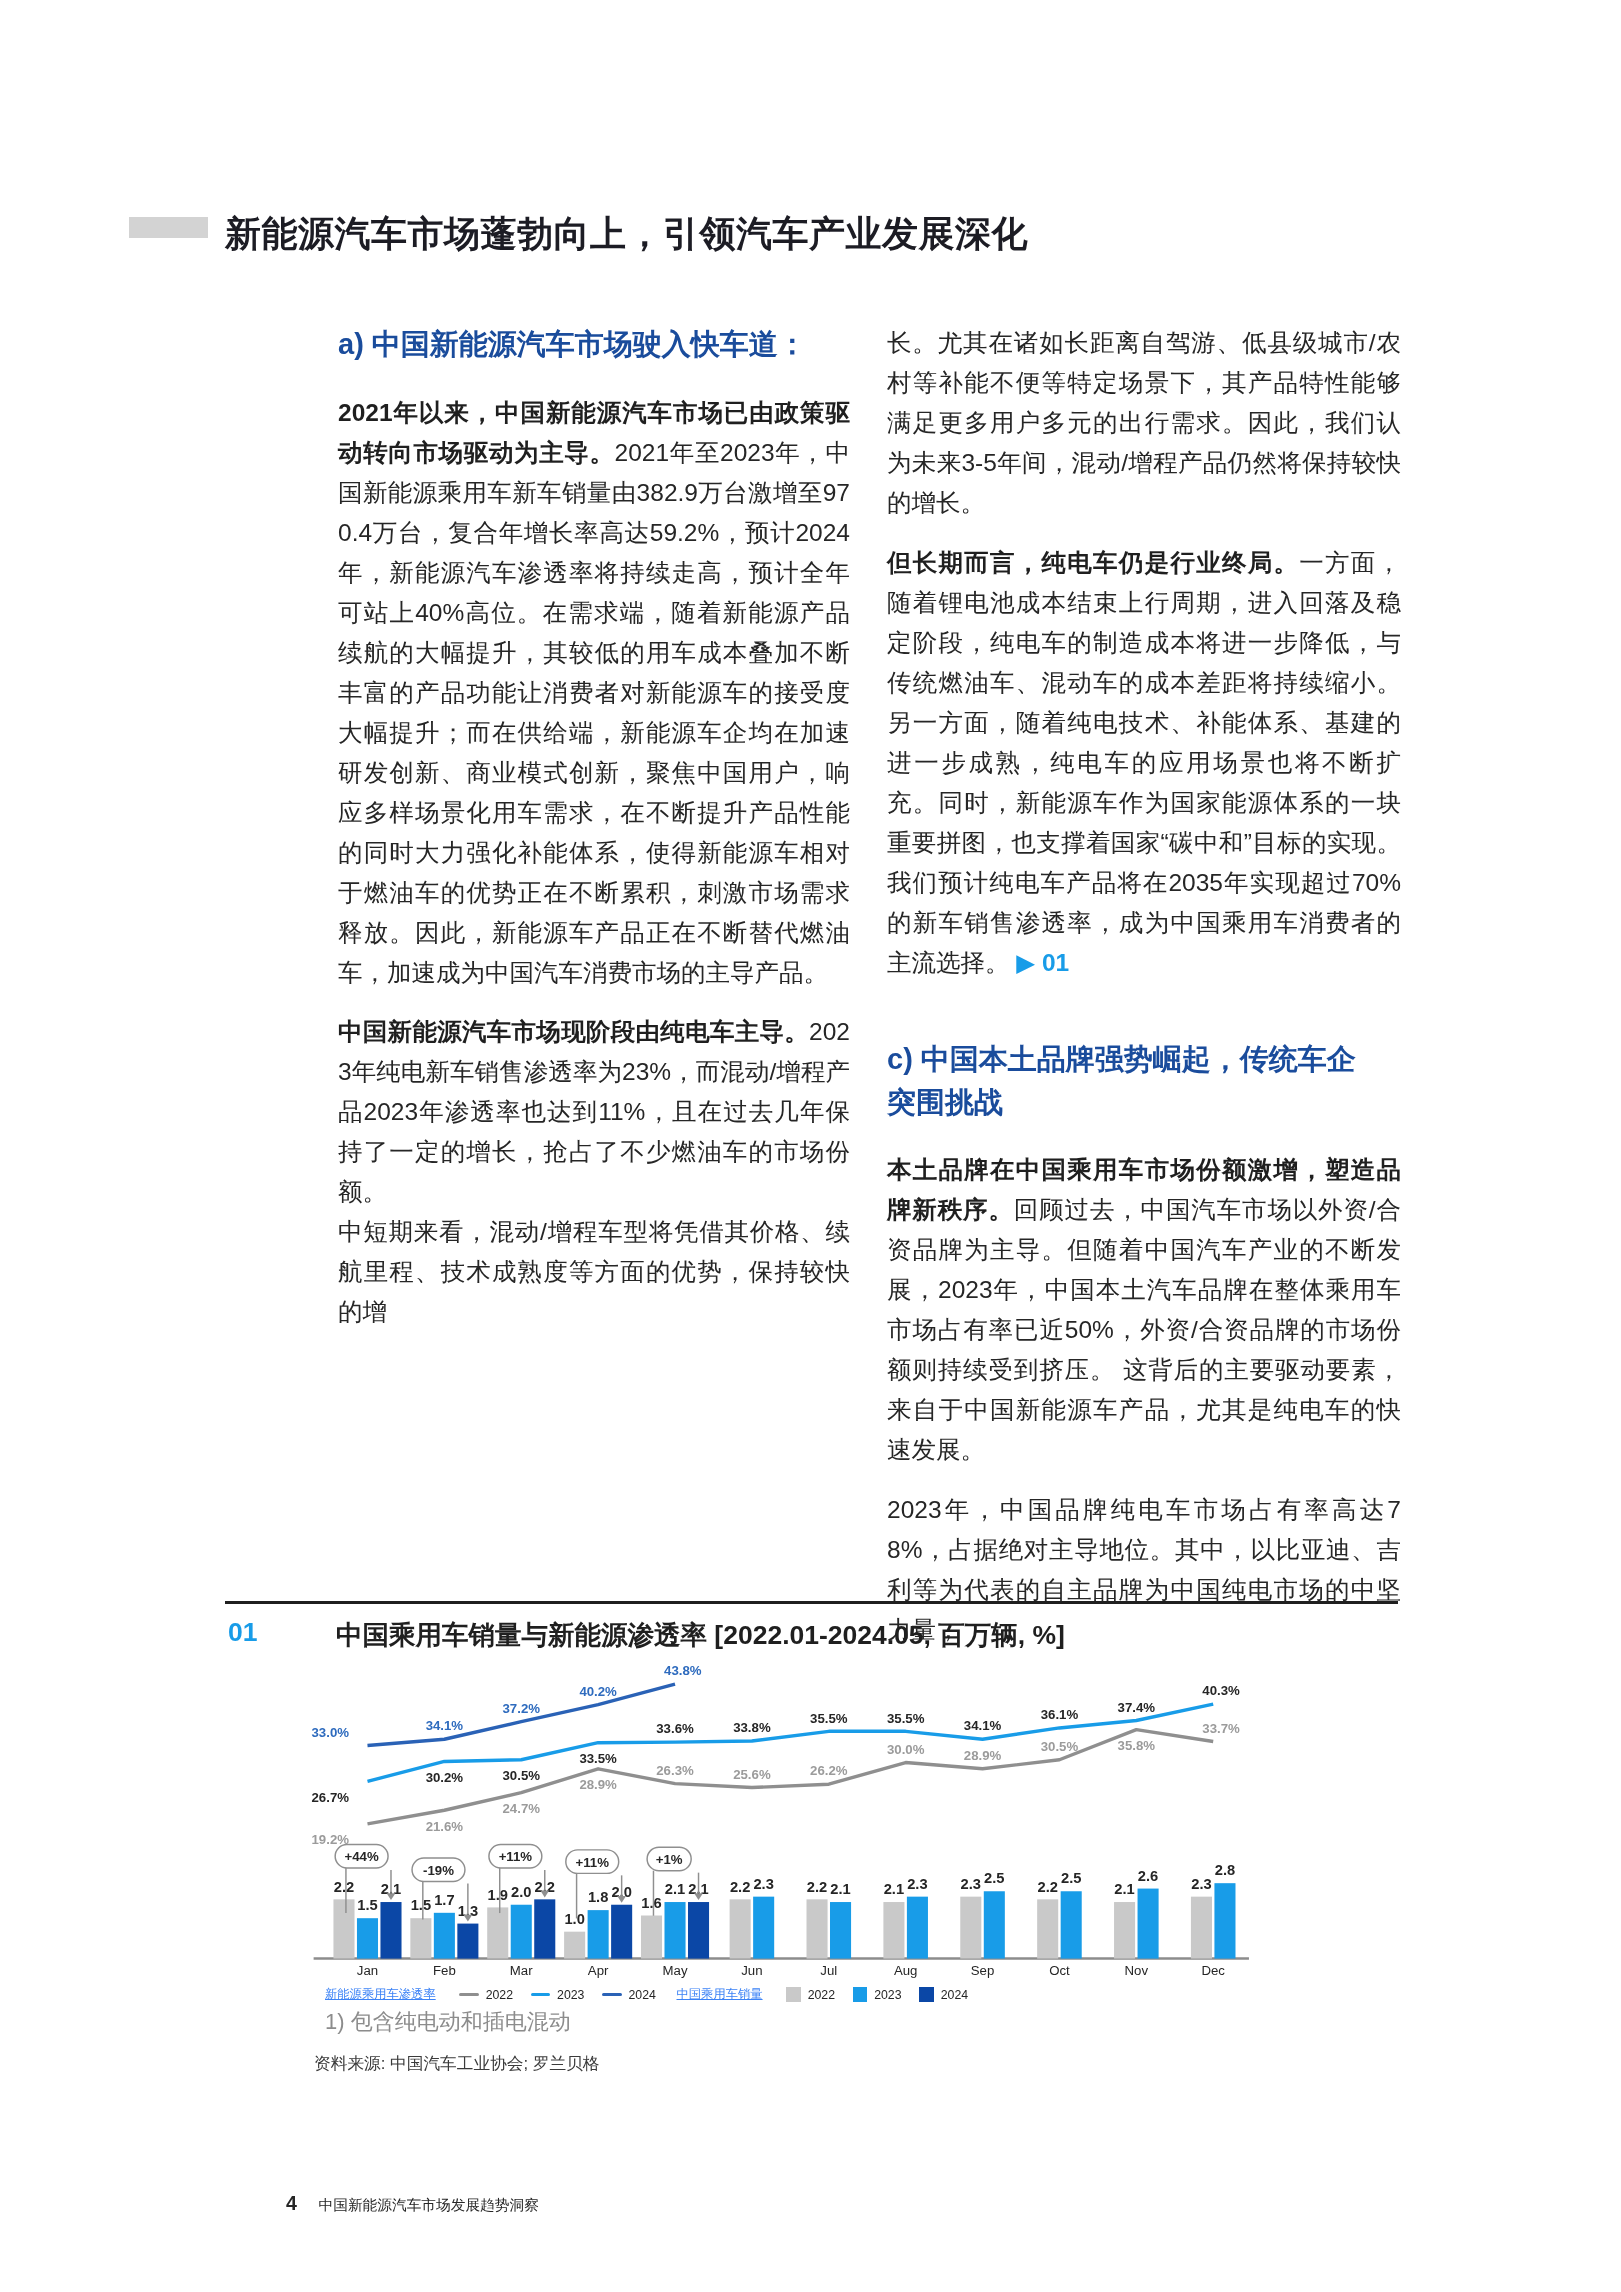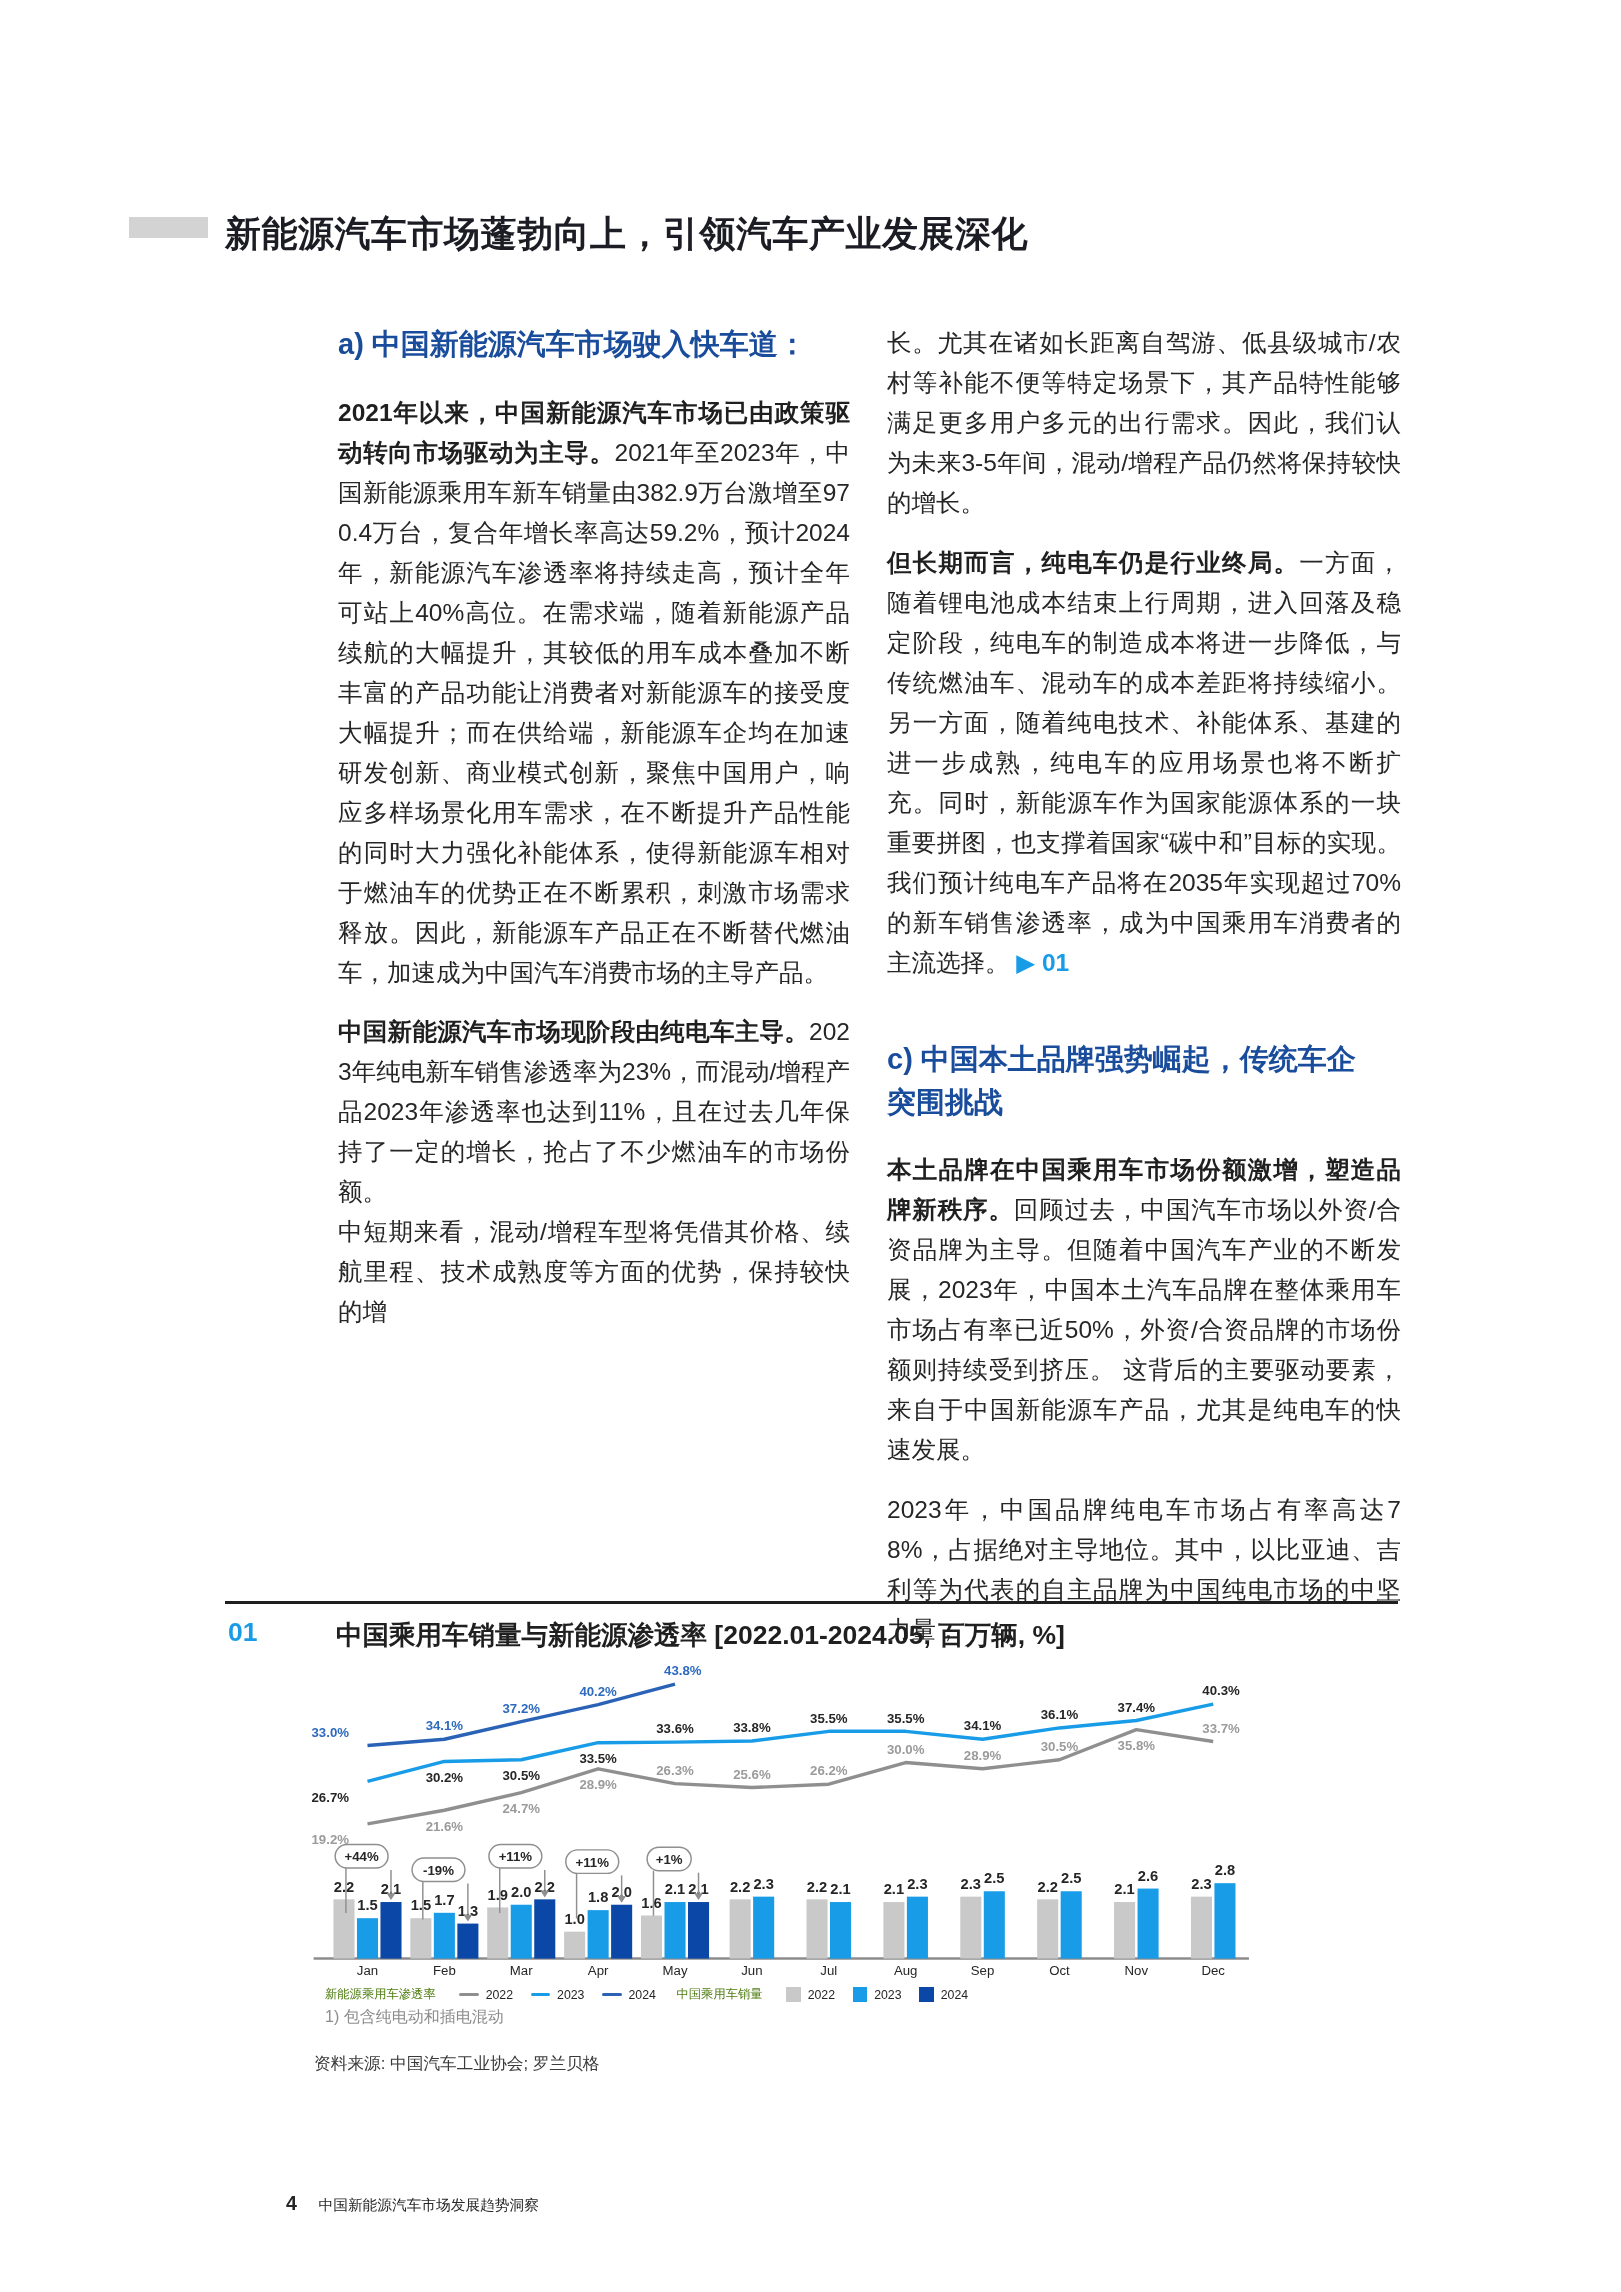--- a/index.html
+++ b/index.html
@@ -24,26 +24,26 @@
   .fig-rule{position:absolute;left:225px;top:1601px;width:1173px;height:2.9px;background:#1f1f1f;}
   .fig-num{position:absolute;left:228px;top:1617px;font-size:26.5px;font-weight:700;color:#189ce8;}
   .fig-title{position:absolute;left:336px;top:1617px;font-size:26.5px;font-weight:700;color:#1f1f1f;}
   #chart-svg{position:absolute;left:225px;top:1654px;width:1235px;height:333px;overflow:visible;}
   #chart-svg text{font-family:"Liberation Sans","DejaVu Sans",sans-serif;}
   .month{font-size:13.5px;fill:#262626;}
   .barval{font-size:15px;font-weight:700;fill:#262626;}
   .lineval{font-size:13.5px;font-weight:700;}
   .pilltxt{font-size:13.5px;font-weight:700;fill:#262626;}
   #legend{position:absolute;left:325px;top:1986px;display:flex;align-items:center;font-size:12.3px;color:#262626;white-space:nowrap;}
-  .lg-group{color:#4d7c0f;margin-right:23.5px;}
+  .lg-group{color:#3b82f6;margin-right:23.5px;text-decoration:underline;}
   .lg-gap{margin-left:3px;}
   .lg-swatch-line{display:inline-block;width:19.6px;height:3.9px;border-radius:2px;margin-right:6.9px;}
   .lg-swatch-sq{display:inline-block;width:14.7px;height:14.7px;margin-right:6.9px;}
   .lg-year{margin-right:17.6px;}
-  .fig-footnote{position:absolute;left:325px;top:2007px;font-size:16px;color:#8c8c8c;}
+  .fig-footnote{position:absolute;left:325px;top:2007px;font-size:22px;color:#8c8c8c;}
   .fig-source{position:absolute;left:314px;top:2052px;font-size:16.7px;color:#3a3a3a;}
   .page-footer{position:absolute;left:286px;top:2192px;display:flex;align-items:baseline;gap:21.6px;}
   .pagenum{font-size:19.6px;font-weight:700;color:#262626;}
   .doctitle{font-size:14.7px;color:#262626;}
 </style>
 </head>
 <body>
 
 <div class="accent-bar"></div>
 <h1 class="page-title">新能源汽车市场蓬勃向上，引领汽车产业发展深化</h1>

